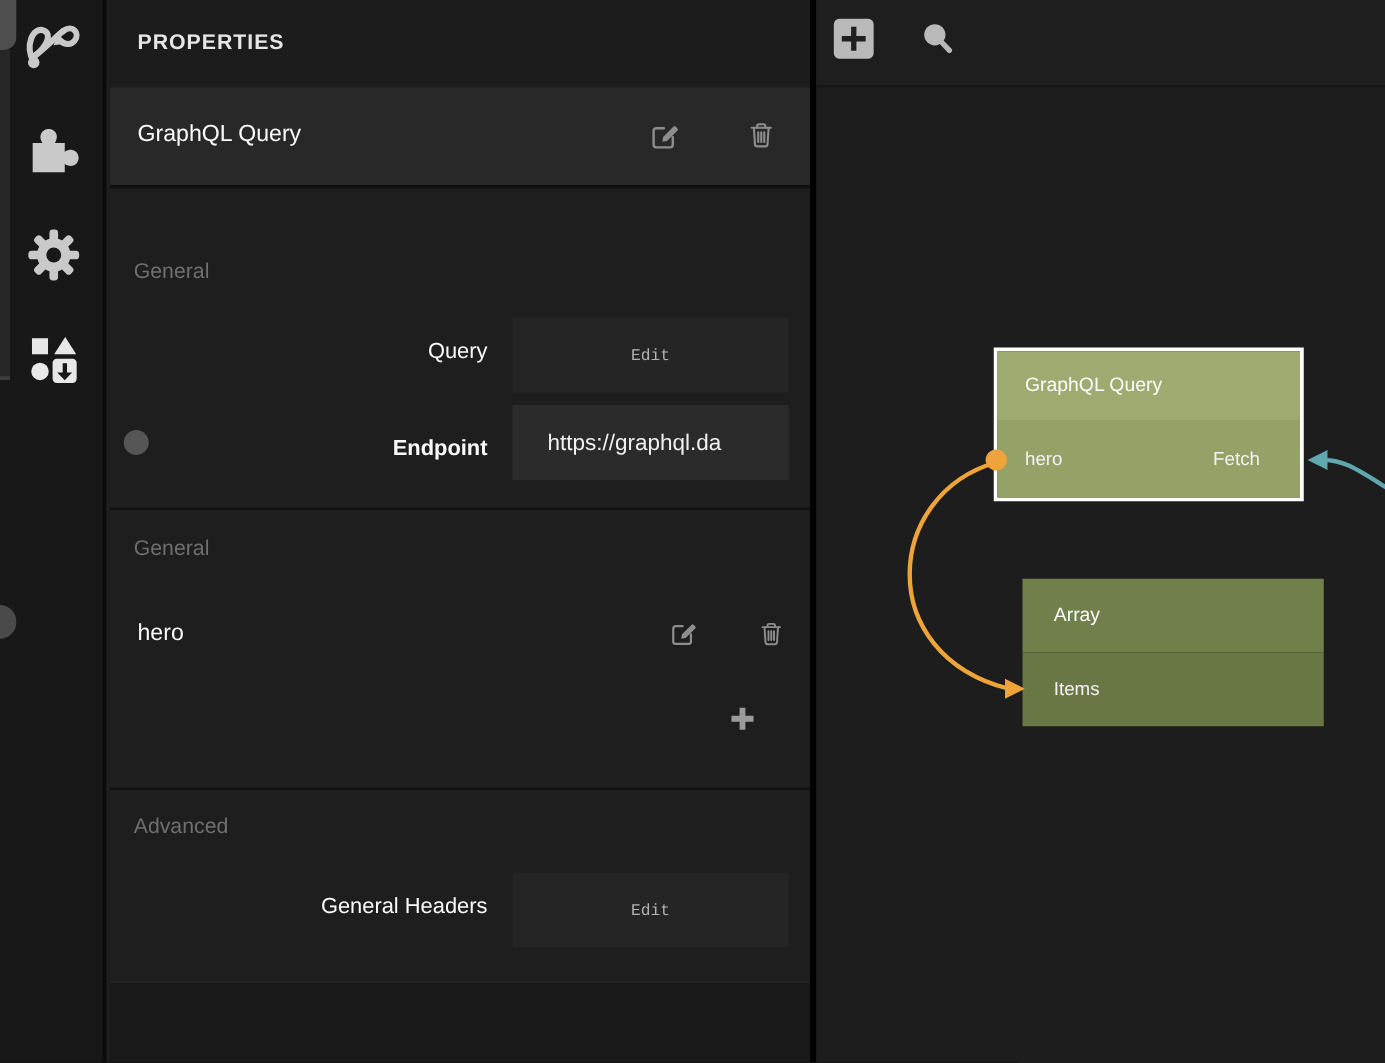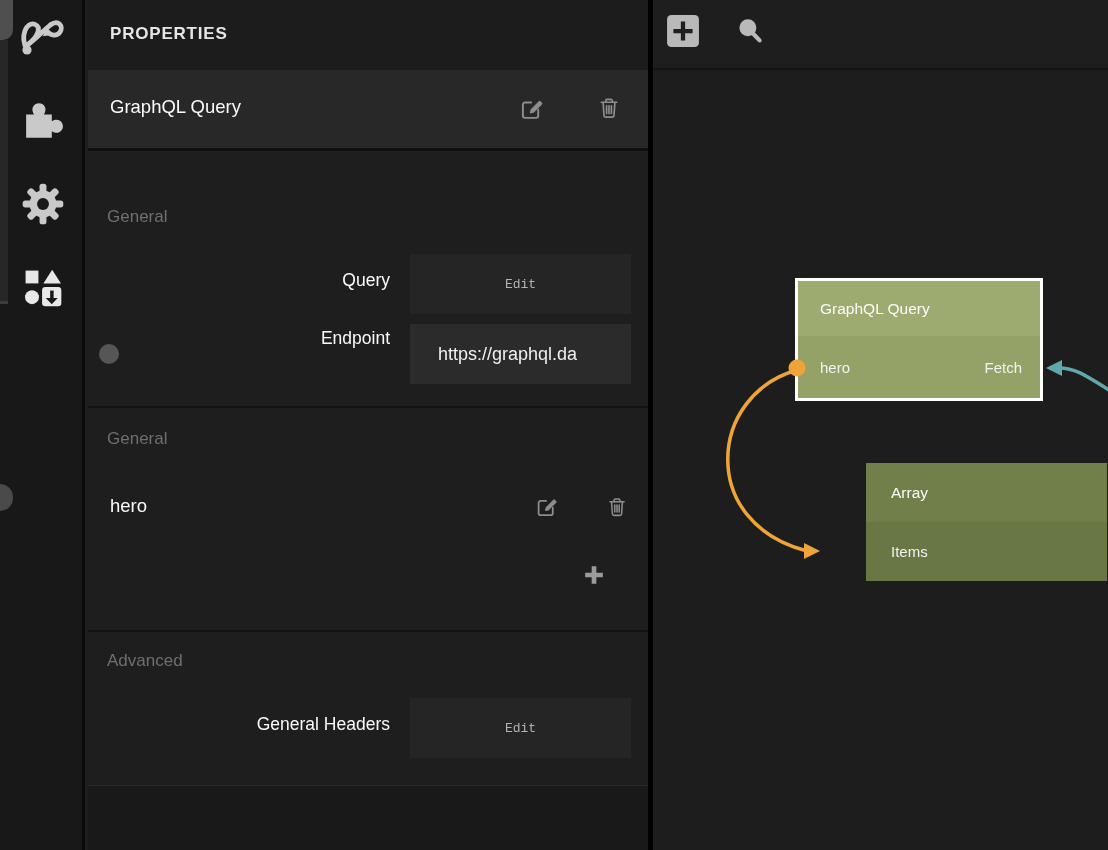--- a/index.html
+++ b/index.html
@@ -45,21 +45,21 @@
   .canvas{position:absolute;left:653px;top:0;width:455px;height:850px;background:#1d1d1e;}
   .canvas-toolbar{position:absolute;left:0;top:0;width:455px;height:68px;background:#1e1e1f;
                   border-bottom:2px solid #151515;}
   .tb-btn{position:absolute;top:16px;width:34px;height:34px;display:flex;align-items:center;
           justify-content:center;cursor:pointer;}
   .node{position:absolute;cursor:pointer;}
   .node.selected{border:3px solid #ffffff;}
   .node-header{display:flex;align-items:center;padding-left:22px;font-size:15.5px;color:#fcfcfc;}
   .node-body{position:relative;display:flex;align-items:center;font-size:15px;color:#f2f2f2;}
   .port-left{position:absolute;left:22px;}
-  .port-right{position:absolute;right:18px;}
+  .port-right{position:absolute;right:32px;}
   .n-graphql .node-header{background:#9EAB70;height:55px;}
   .n-graphql .node-body{background:#95A267;height:62px;}
   .n-array .node-header{background:#71804B;height:59px;padding-left:25px;}
   .n-array .node-body{background:#697744;height:59px;}
   .n-array .port-left{left:25px;}
   .wires{position:absolute;left:0;top:0;width:455px;height:850px;pointer-events:none;}
 </style>
 </head>
 <body>
 
@@ -149,21 +149,21 @@
         </span>
       </div>
     </div>
 
     <div class="sect-label" style="top:207px;">General</div>
 
     <div class="row-label" style="top:270px;">Query</div>
     <div class="ctl btn" style="top:254px;">Edit</div>
 
     <div class="conn-dot"></div>
-    <div class="row-label" style="top:328px;">Endpoint</div>
+    <div class="row-label" style="top:348px;font-weight:bold;">Endpoint</div>
     <input class="ctl txt-input" style="top: 324px;" value="https://graphql.da">
 
     <div class="divider" style="top:406px;"></div>
 
     <div class="sect-label" style="top:429px;">General</div>
 
     <div class="row-label" style="top:495px;left:22px;width:200px;text-align:left;font-size:18.5px;">hero</div>
     <div class="icon-btn" style="left:444px;top:493px;">
       <span>
         <svg width="24" height="24" viewBox="0 0 20 20">
@@ -222,21 +222,21 @@
     </div>
 
     <div class="node n-graphql selected" style="left:142px;top:278px;width:242px;">
       <div class="node-header">GraphQL Query</div>
       <div class="node-body">
         <span class="port-left">hero</span>
         <span class="port-right">Fetch</span>
       </div>
     </div>
 
-    <div class="node n-array" style="left:165px;top:463px;width:241px;margin-left:48px;">
+    <div class="node n-array" style="left:165px;top:463px;width:241px;">
       <div class="node-header">Array</div>
       <div class="node-body">
         <span class="port-left">Items</span>
       </div>
     </div>
 
     <svg class="wires">
       <path d="M 144 370 C 55 395, 45 523, 154 551" fill="none" stroke-width="3.5" stroke="#EFA43A"></path>
       <polygon points="167,551 151,543 151,559" fill="#EFA43A"></polygon>
       <circle cx="144" cy="368" r="8.5" fill="#EFA43A"></circle>

